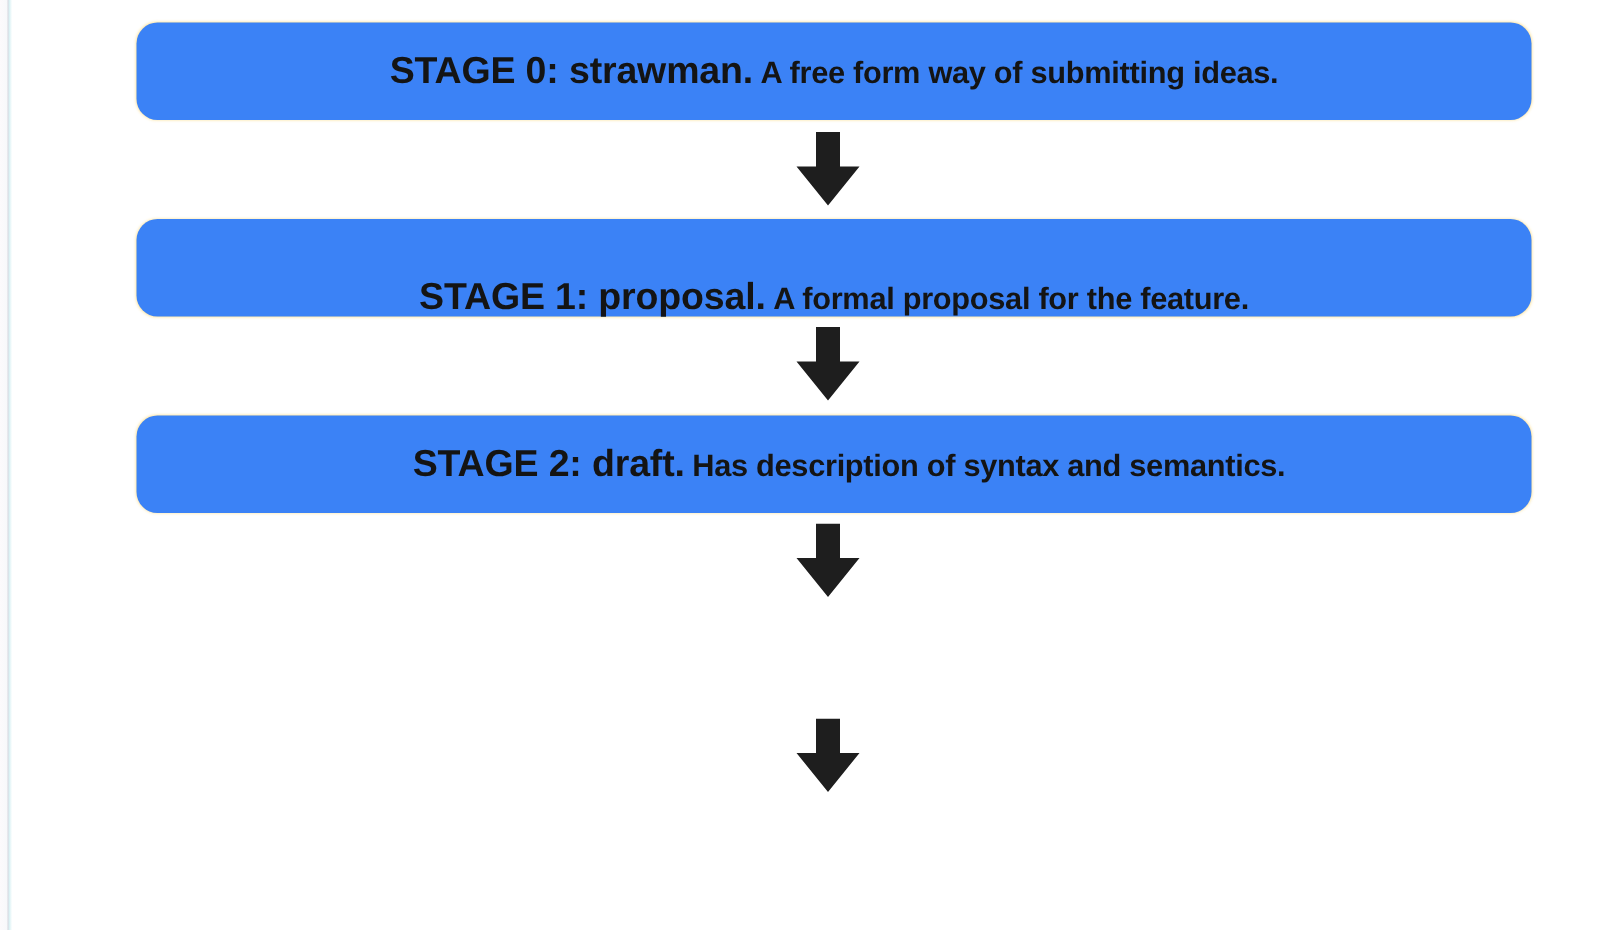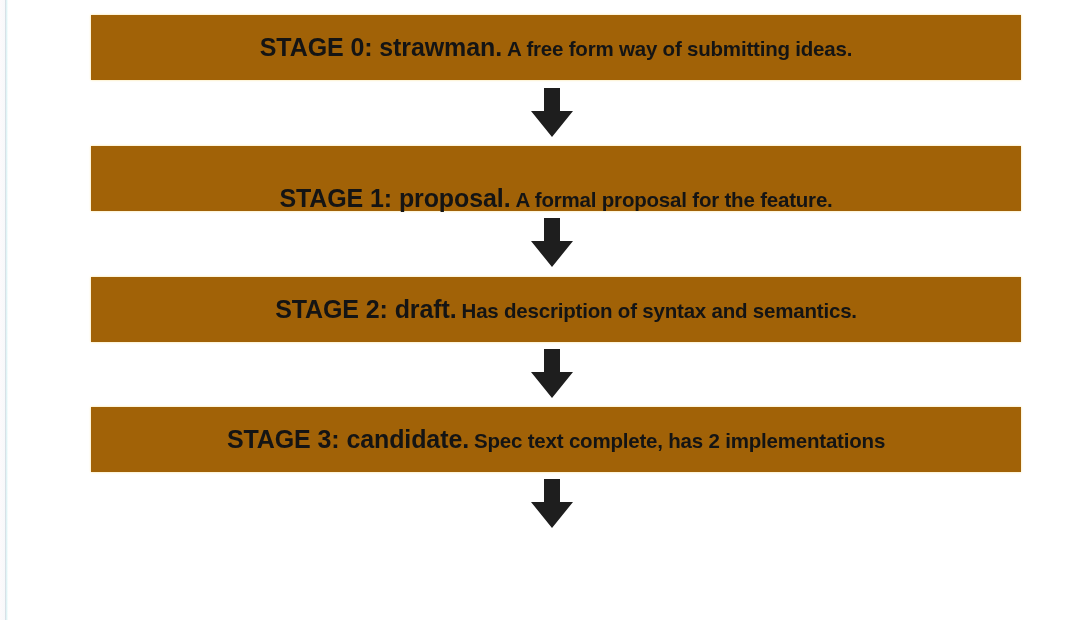--- a/index.html
+++ b/index.html
@@ -46,26 +46,27 @@
     top: 0;
     width: 1081px;
     height: 620px;
   }
 
   .stage-row {
     position: absolute;
     left: 91px;
     width: 930px;
     height: 65px;
-    background: #a16207;
+    background: #3b82f6;
     display: flex;
     align-items: center;
     justify-content: center;
     box-sizing: border-box;
     box-shadow: 0 0 2px rgba(252,220,130,0.9);
+    border-radius: 14px;
   }
 
   .stage-text {
     white-space: nowrap;
     color: #141414;
     line-height: 1;
     letter-spacing: 0.1px;
   }
   .stage-label {
     font-size: 25px;
@@ -141,25 +142,20 @@
         <span class="stage-label">STAGE 2: draft.</span><span class="stage-desc">Has description of syntax and semantics.</span>
       </div>
     </div>
 
     <div class="arrow" style="top:349px;">
       <svg width="50" height="50" viewBox="0 0 50 50" aria-hidden="true">
         <polygon points="17,0 33,0 33,23 46,23 25,49 4,23 17,23" fill="#1E1E1E"></polygon>
       </svg>
     </div>
 
-    <div class="stage-row" style="top:407px;">
-      <div class="stage-text">
-        <span class="stage-label">STAGE 3: candidate.</span><span class="stage-desc">Spec text complete, has 2 implementations</span>
-      </div>
-    </div>
 
     <div class="arrow" style="top:479px;">
       <svg width="50" height="50" viewBox="0 0 50 50" aria-hidden="true">
         <polygon points="17,0 33,0 33,23 46,23 25,49 4,23 17,23" fill="#1E1E1E"></polygon>
       </svg>
     </div>
 
 
   </div>
 

